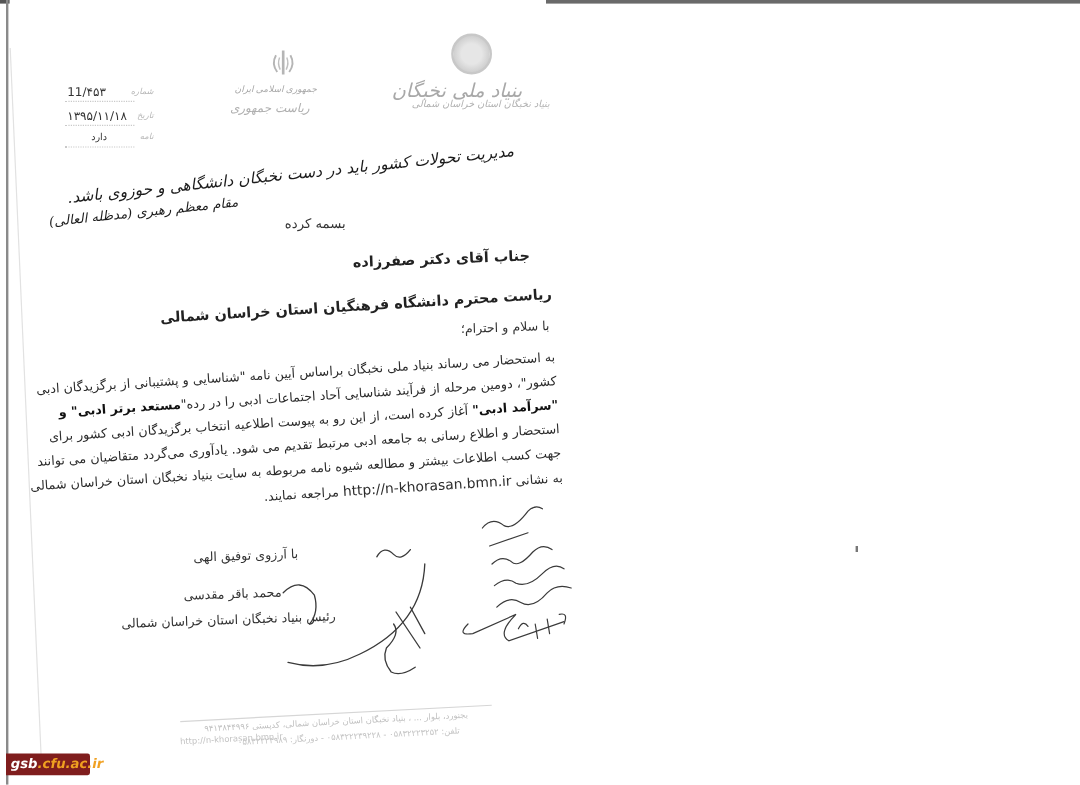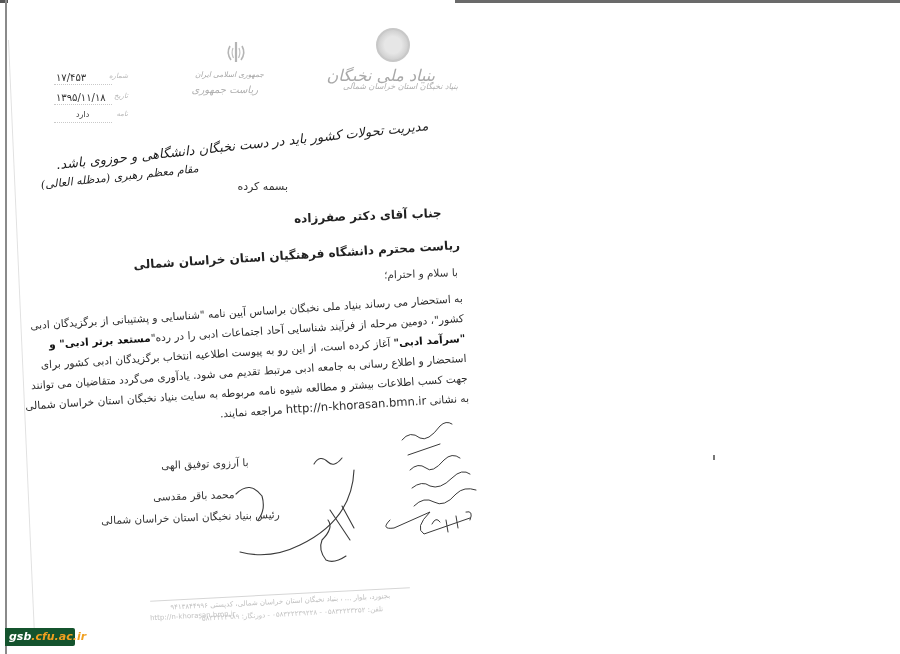--- a/index.html
+++ b/index.html
@@ -30,21 +30,21 @@
   .logo-right { position: absolute; left: 368px; top: 22px; width: 90px; height: 60px; }
   .logo-right .emblem {
     position: absolute; left: 8px; top: 6px; width: 30px; height: 30px; border-radius: 50%;
     border: 2px solid #c8c8c8; background: radial-gradient(circle, #e6e6e6 40%, #d0d0d0 70%);
   }
   .logo-right .t1 { right: 23px; top: 44px; font-size: 16px; color: #a8a8a8; font-family: "DejaVu Serif", serif; font-style: italic; }
   .logo-right .t2 { right: 0px; top: 60px; font-size: 8px; color: #b0b0b0; font-family: "DejaVu Serif", serif; font-style: italic; }
 
   .logo-center { position: absolute; left: 200px; top: 38px; width: 80px; height: 60px; }
   .logo-center .emblem { position: absolute; left: 24px; top: 2px; width: 24px; height: 26px; }
-  .logo-center .t1 { right: 16px; top: 32px; font-size: 7.5px; color: #a8a8a8; font-family: Liberation Sans, sans-serif; font-style: italic; }
+  .logo-center .t1 { right: 16px; top: 32px; font-size: 7.5px; color: #a8a8a8; font-family: Liberation Serif, serif; font-style: italic; }
   .logo-center .t2 { right: 22px; top: 46px; font-size: 10px; color: #b0b0b0; font-family: "DejaVu Serif", serif; font-style: italic; }
 
   
   .ref-box { position: absolute; left: 50px; top: 70px; width: 78px; height: 56px; }
   .ref-row { position: absolute; left: 0; width: 78px; height: 14px; }
   .ref-row .val { position: absolute; left: 6px; top: 0; font-size: 10px; color: #333; font-family: "DejaVu Sans", sans-serif; letter-spacing: 0.5px; }
   .ref-row .lbl { position: absolute; right: 0; top: 0; font-size: 7px; color: #b8b8b8; font-style: italic; }
   .ref-row .dots { position: absolute; left: 4px; right: 16px; top: 12px; border-bottom: 1px dotted #c9c9c9; }
 
   
@@ -68,21 +68,21 @@
 
   .handwriting { position: absolute; left: 0; top: 0; width: 900px; height: 654px; pointer-events: none; }
 
   .footer-line { position: absolute; left: 150px; top: 594px; width: 260px; height: 1px; background: #d6d6d6; transform: rotate(-3deg); }
   .footer-text1 { right: 510px; top: 592px; font-size: 7px; color: #c0c0c0; transform: rotate(-3deg); transform-origin: right center; }
   .footer-text2 { left: 150px; top: 612px; font-size: 7px; color: #c2c2c2; direction: ltr; transform: rotate(-3deg); }
   .footer-phones { left: 198px; top: 610px; font-size: 7px; color: #c4c4c4; direction: ltr; transform: rotate(-3deg); }
 
   .watermark {
     position: absolute; left: 5px; top: 628px; width: 70px; height: 18px;
-    background: #14532d; border-radius: 0 2px 2px 0;
+    background: #7f1d1d; border-radius: 0 2px 2px 0;
     font-family: "DejaVu Sans", sans-serif; font-style: italic; font-weight: bold;
     font-size: 11px; line-height: 18px; padding-left: 4px; box-sizing: border-box; white-space: nowrap;
   }
   .watermark .wm-a { color: #ffffff; }
   .watermark .wm-b { color: #f0a020; }
 
   .speck { position: absolute; left: 713px; top: 455px; width: 2px; height: 5px; background: #777; }
 </style>
 </head>
 <body>
@@ -105,21 +105,21 @@
     <path d="M18 6 Q22 13 17 20" stroke="#b5b5b5" stroke-width="1.6" fill="none"></path>
     <path d="M9 8 Q7 13 9.5 18" stroke="#c0c0c0" stroke-width="1.2" fill="none"></path>
     <path d="M15 8 Q17 13 14.5 18" stroke="#c0c0c0" stroke-width="1.2" fill="none"></path>
   </svg>
   <span class="rtl t1">جمهوری اسلامی ایران</span>
   <span class="rtl t2">ریاست جمهوری</span>
 </div>
 
 <div class="ref-box">
   <div class="ref-row" style="top:2px">
-    <span class="val">۱۷/۴۵۳</span>
+    <span class="val">11/۴۵۳</span>
     <span class="lbl">شماره</span>
     <span class="dots"></span>
   </div>
   <div class="ref-row" style="top:22px">
     <span class="val">۱۳۹۵/۱۱/۱۸</span>
     <span class="lbl">تاریخ</span>
     <span class="dots"></span>
   </div>
   <div class="ref-row" style="top:40px">
     <span class="val" style="left:26px;font-size:8px">دارد</span>

